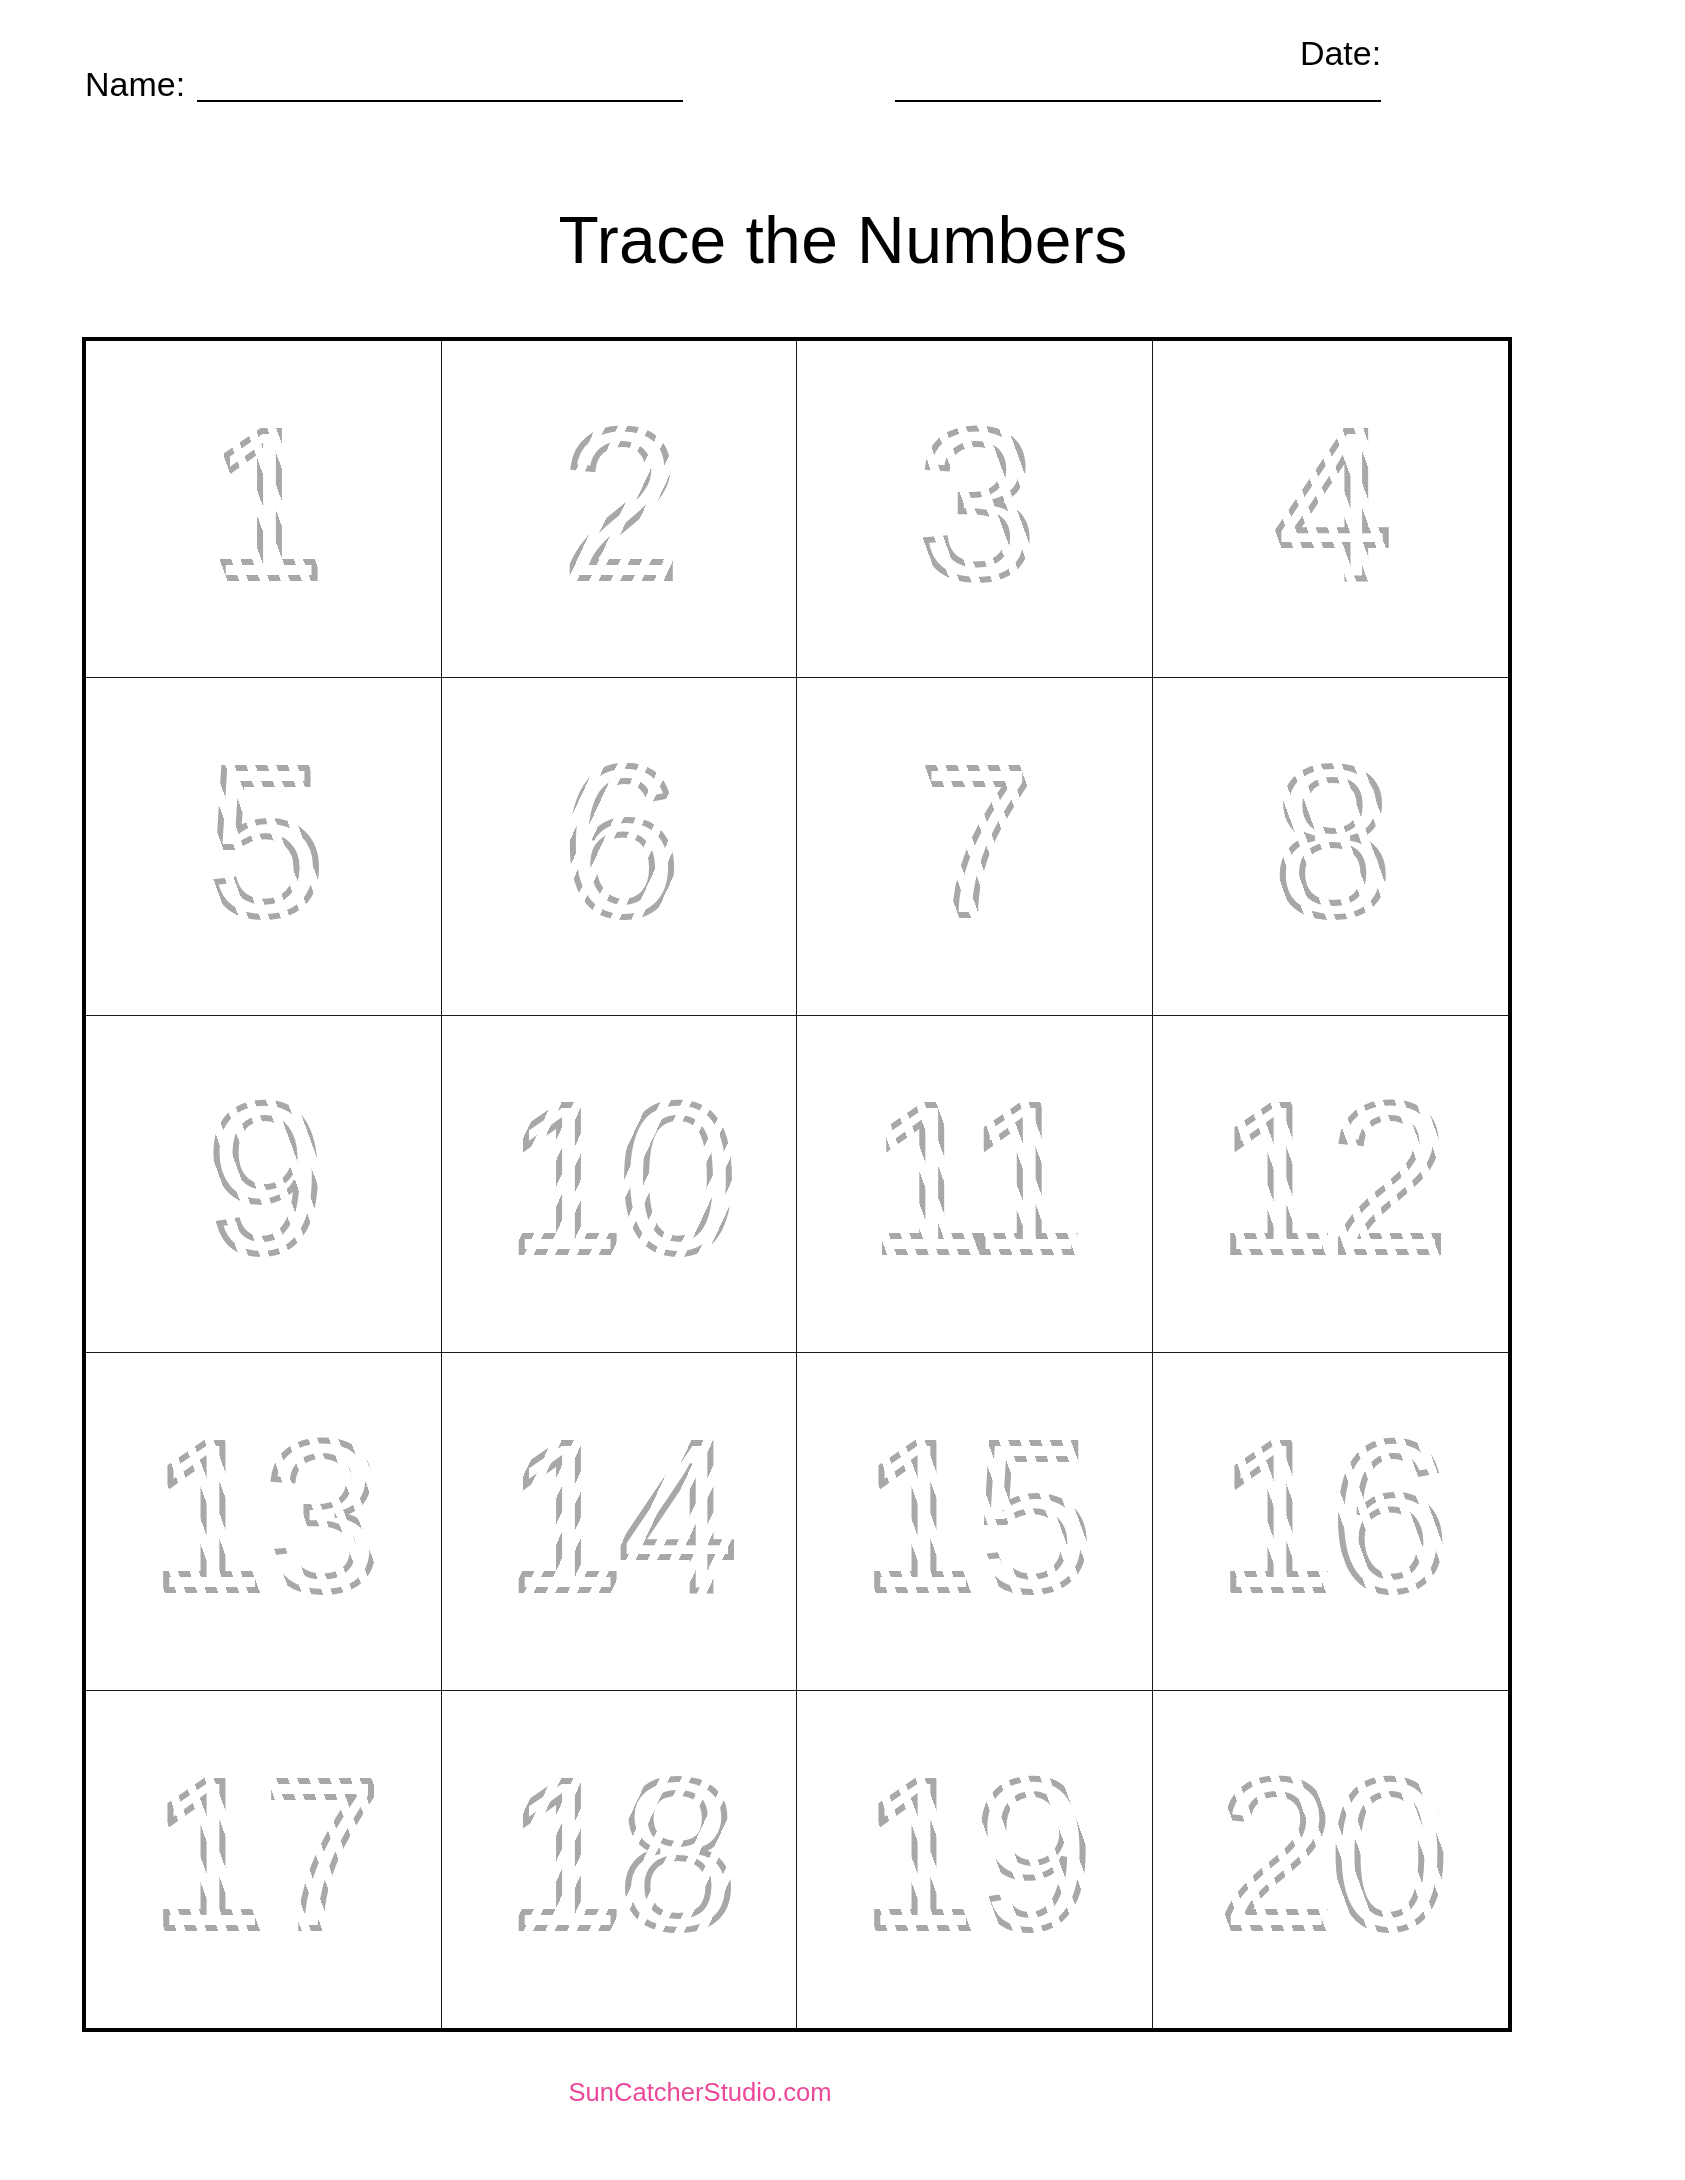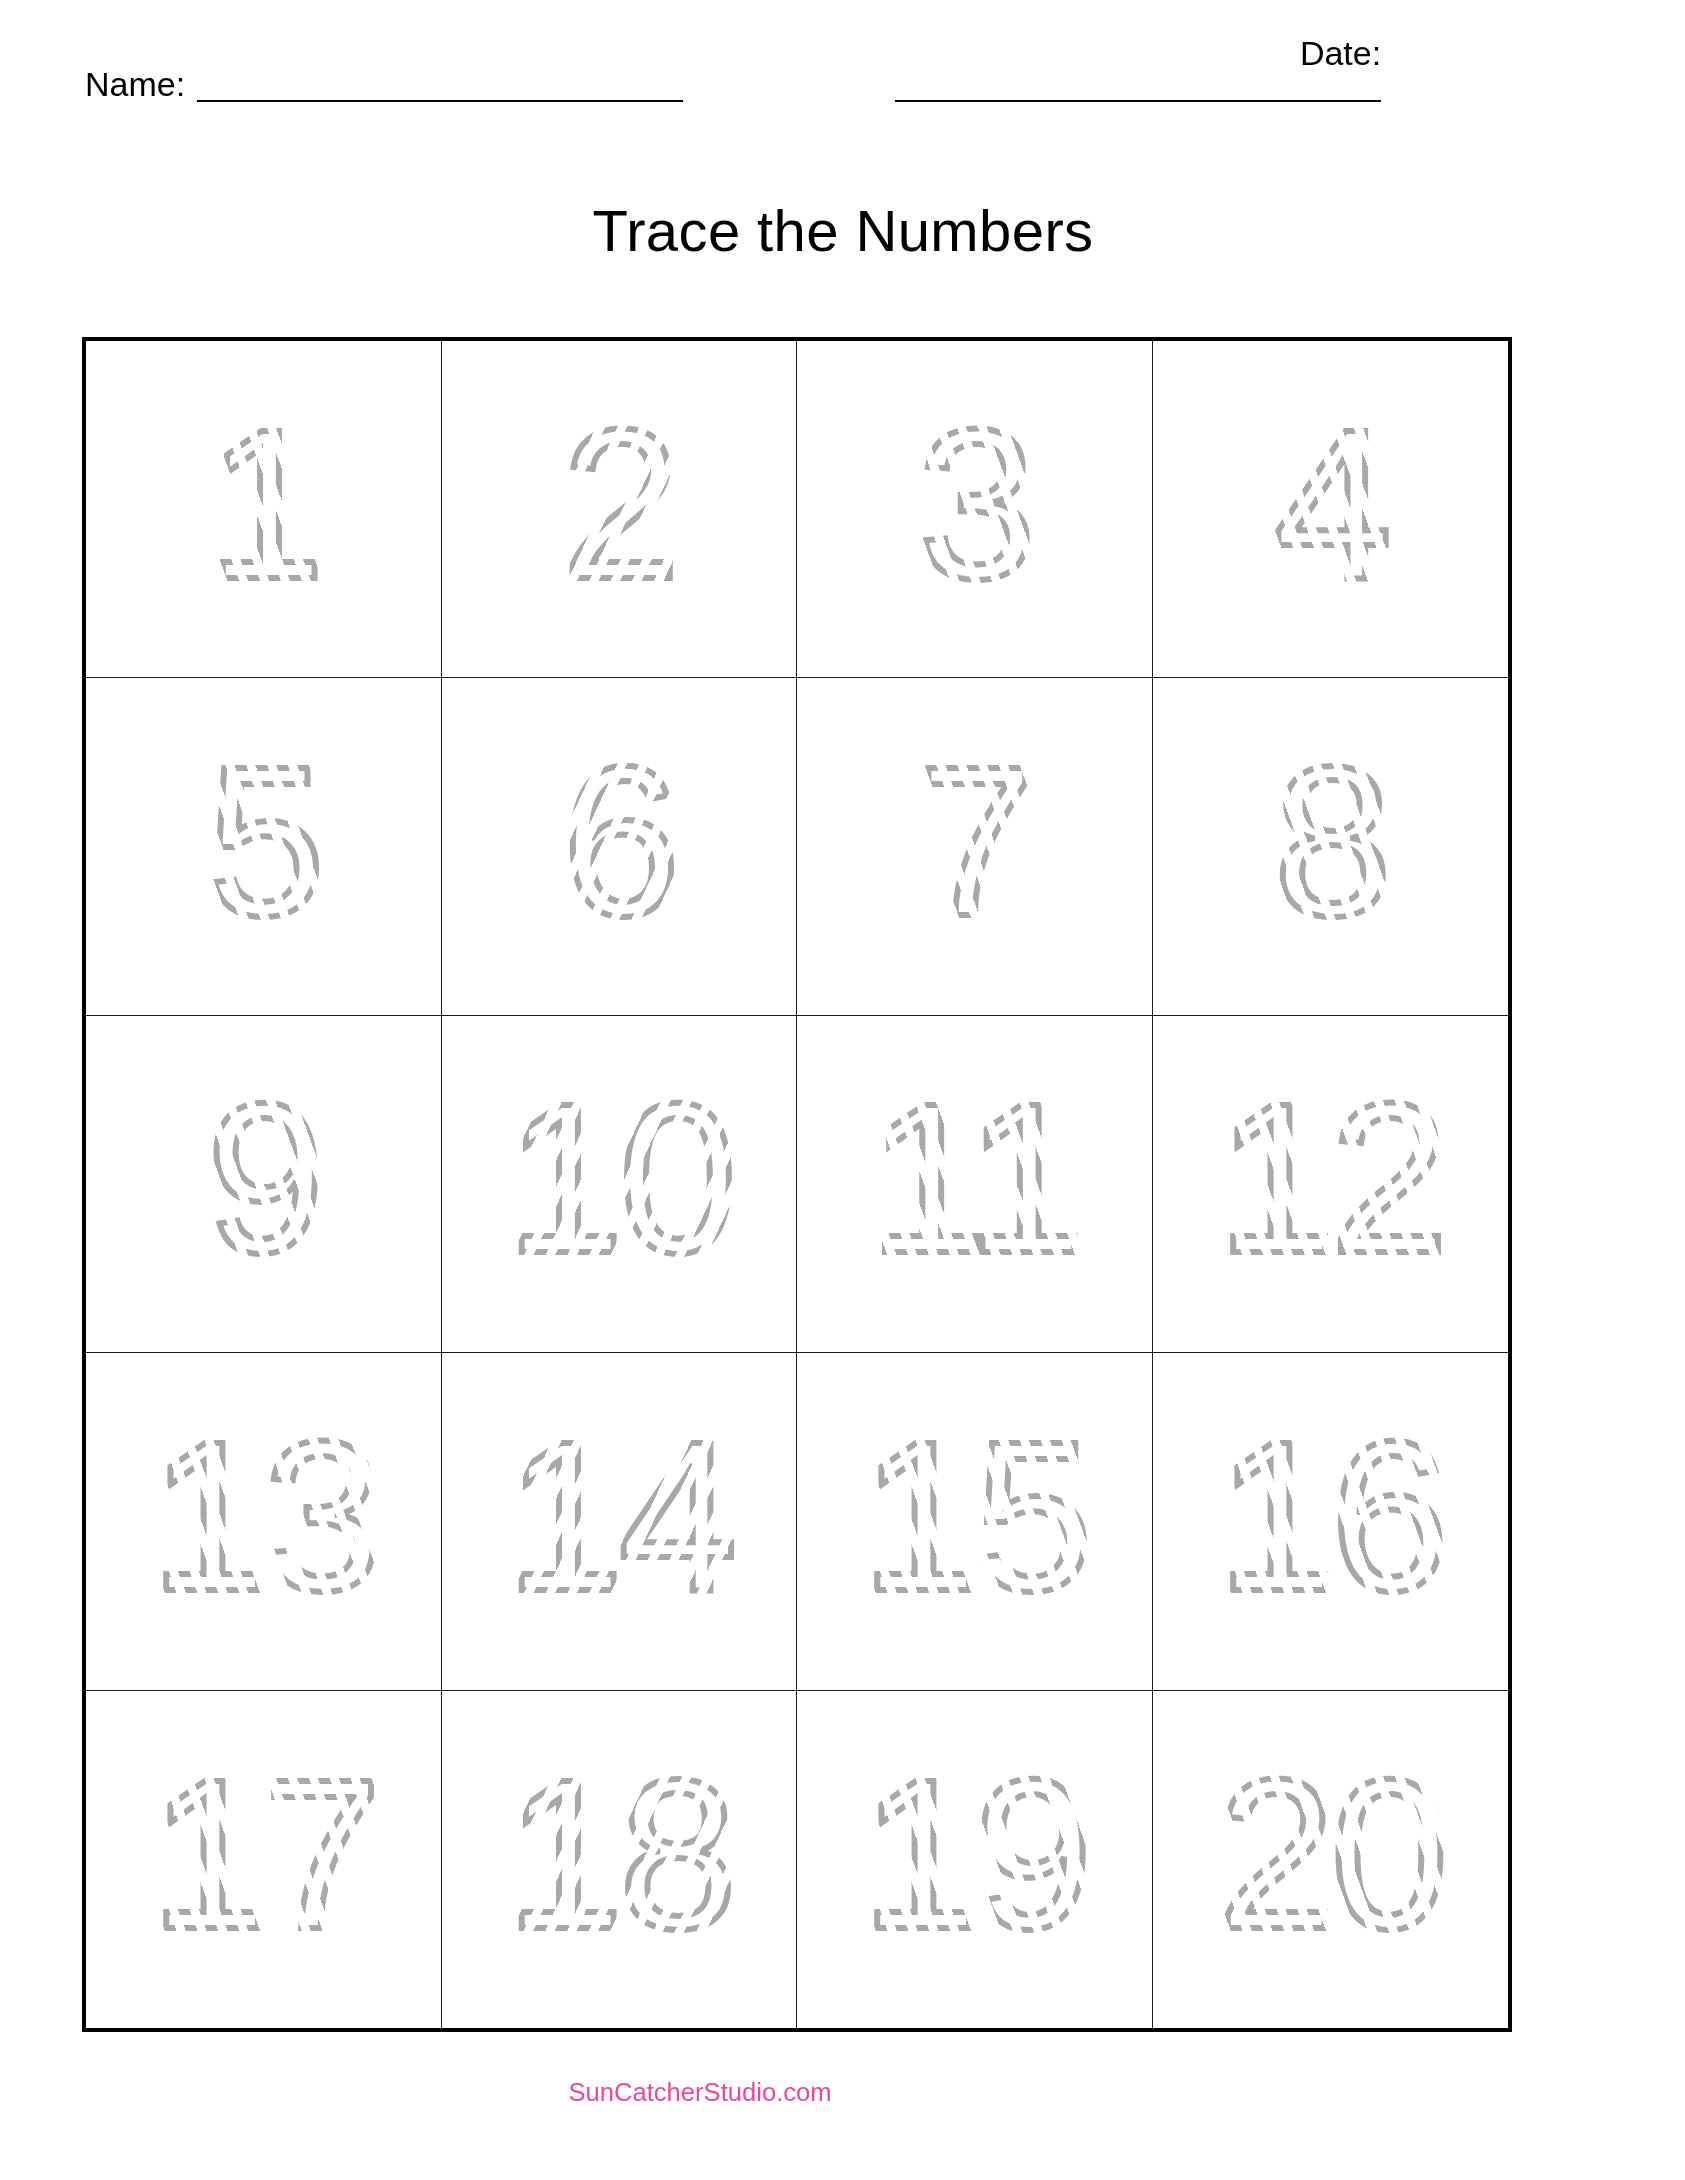--- a/index.html
+++ b/index.html
@@ -53,21 +53,21 @@
   .date-field { margin-left: 200px; flex-direction: column; }
   .date-field .field-line { width: 486px; }
 
   
   .title {
     position: absolute;
     left: 0;
     top: 158px;
     width: 1686px;
     text-align: center;
-    font-size: 58px;
+    font-size: 66px;
     font-weight: 400;
     letter-spacing: 0.4px;
   }
 
   
   .grid {
     position: absolute;
     left: 82px;
     top: 337px;
     width: 1430px;

